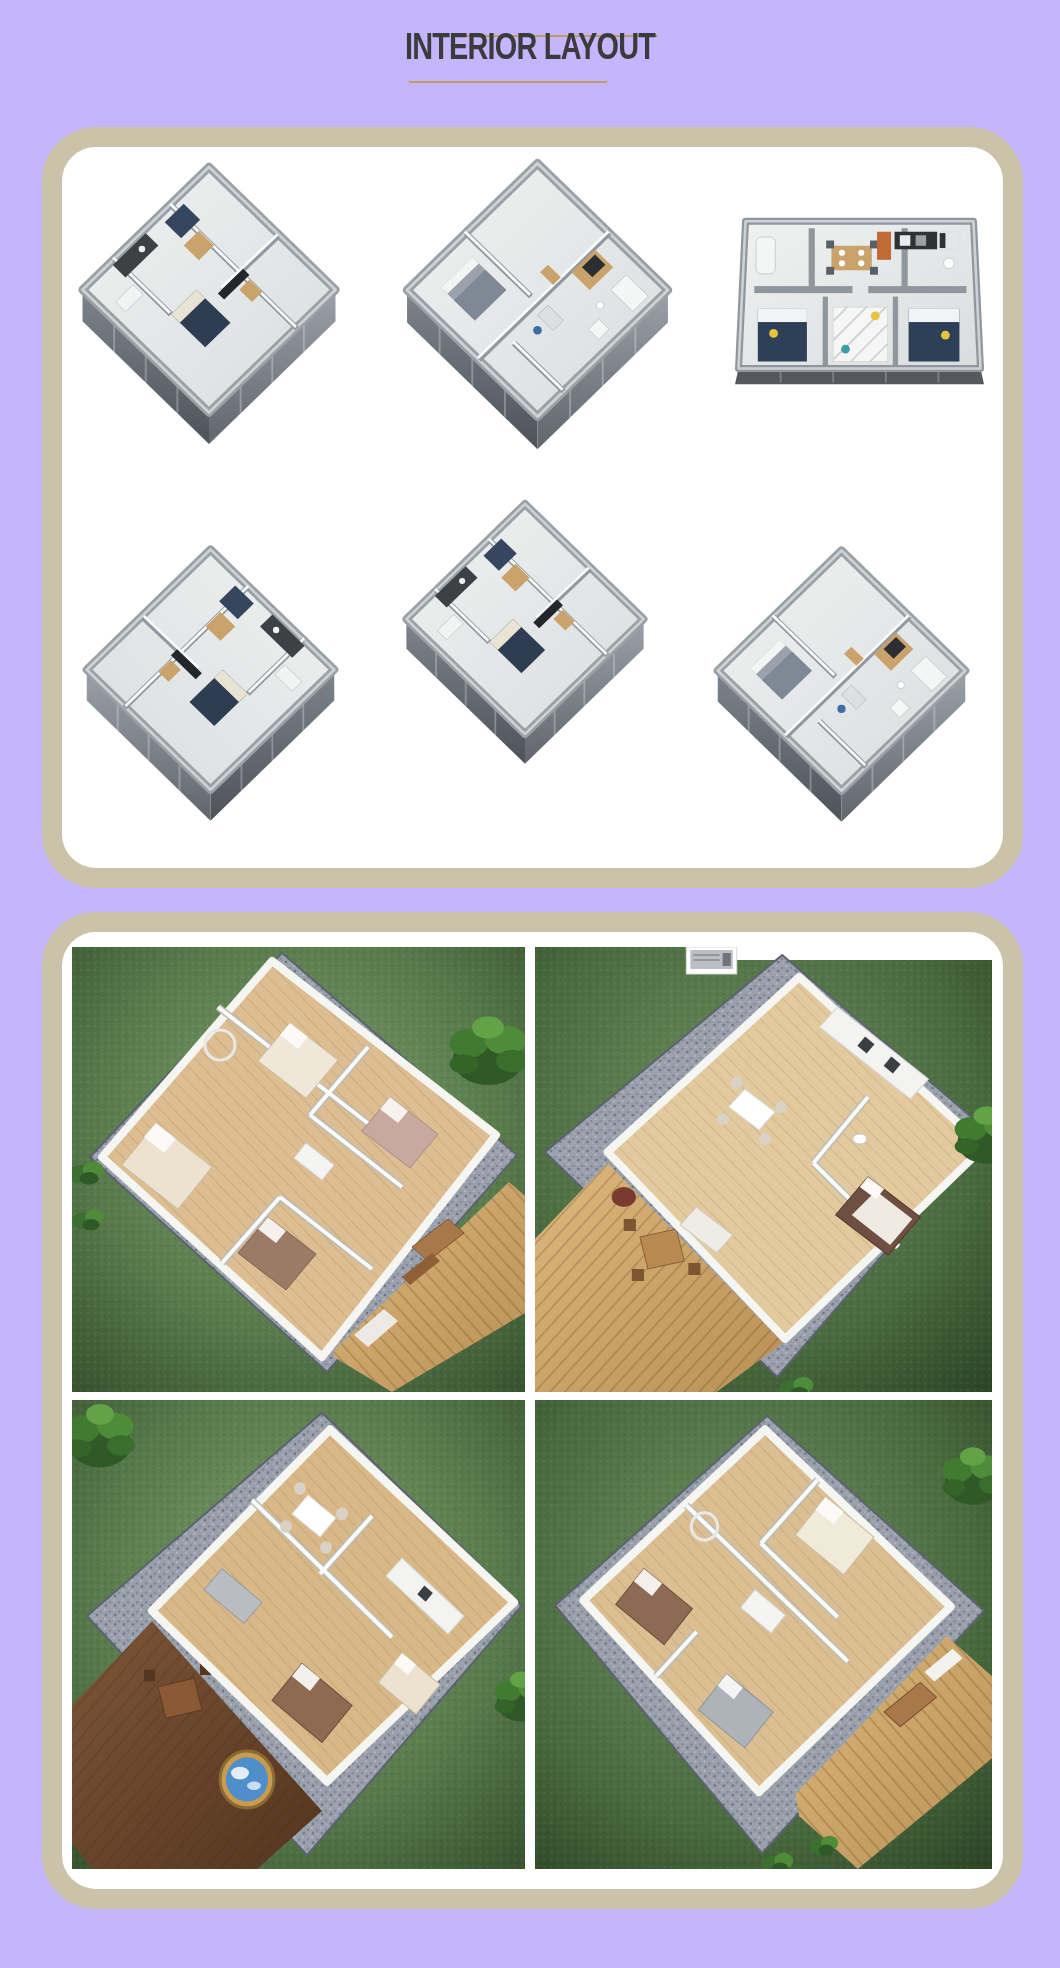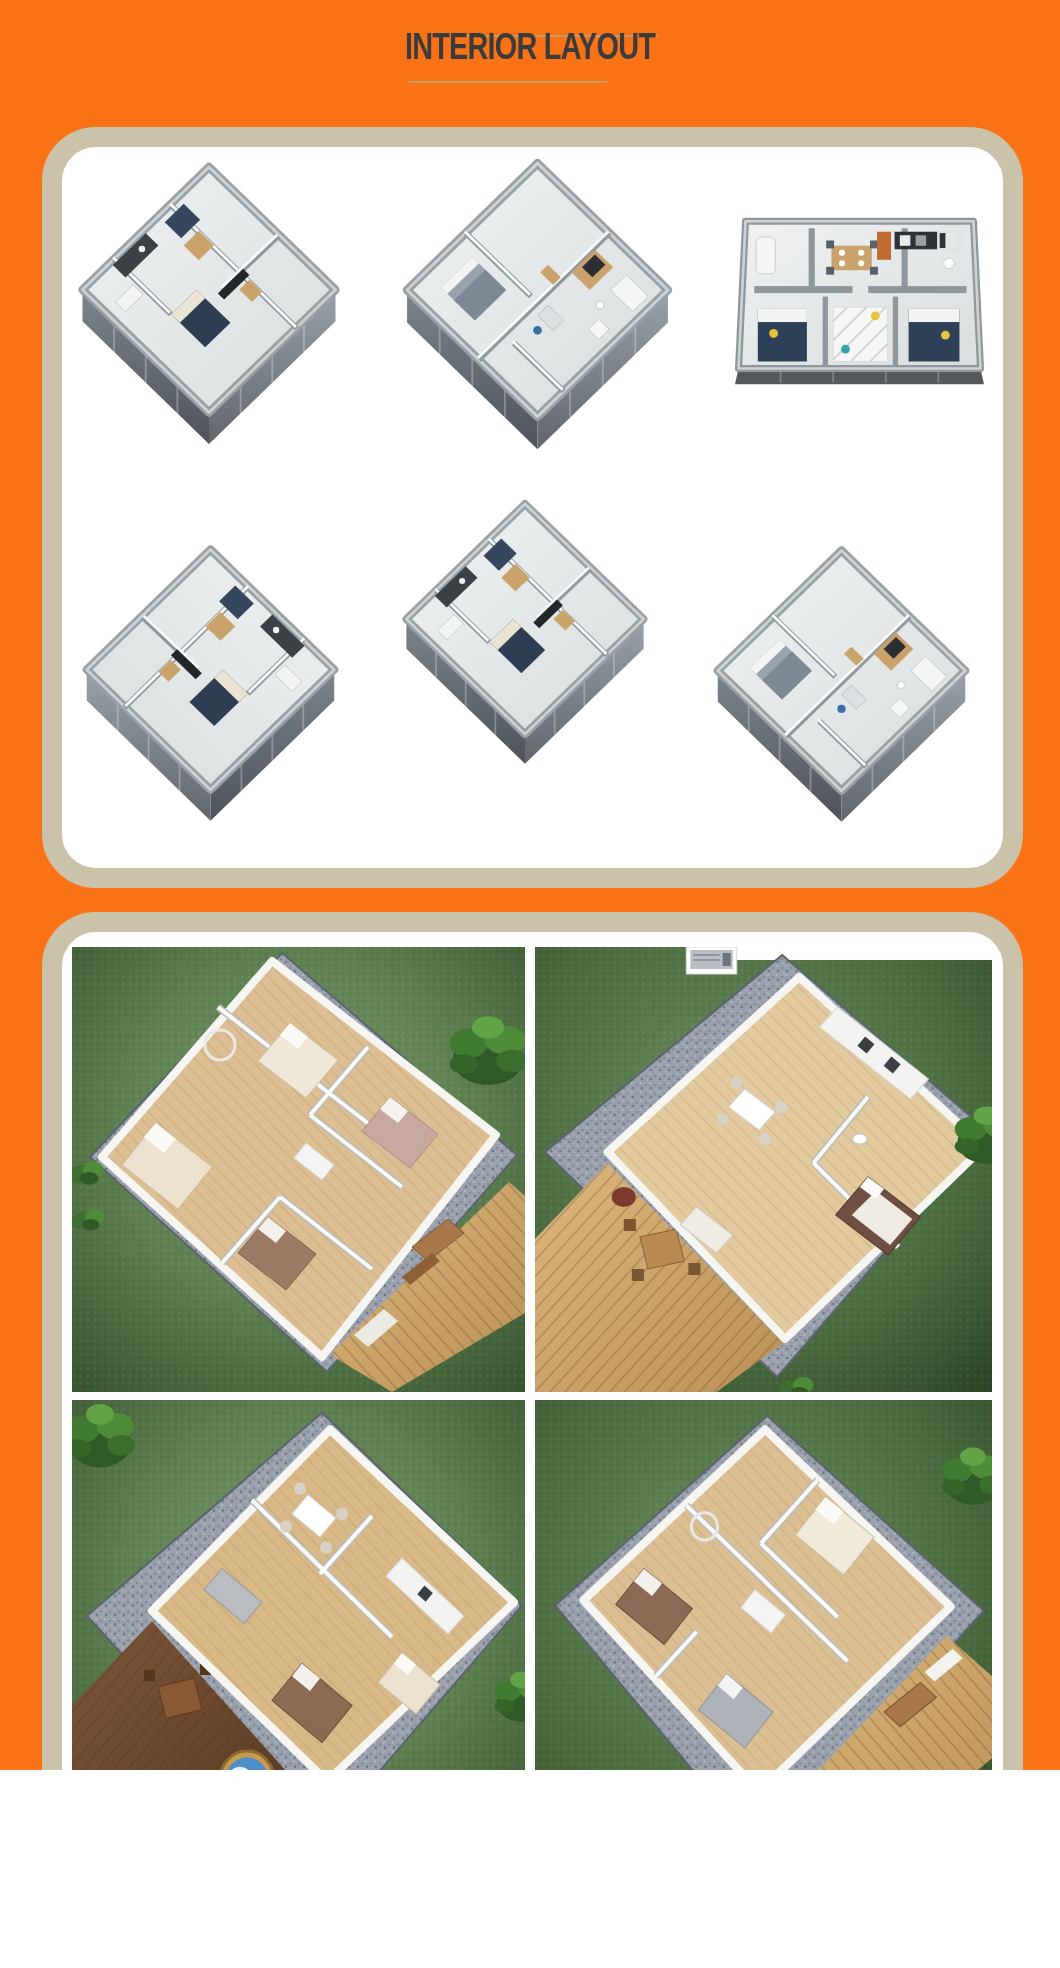--- a/index.html
+++ b/index.html
@@ -1,16 +1,16 @@
 <!DOCTYPE html>
 <html><head>
 <meta charset="utf-8">
 <style>
   html,body{margin:0;padding:0;background:#ffffff;}
-  .page{position:relative;width:1060px;height:1770px;background:#f97316;overflow:hidden;
+  .page{position:relative;width:1060px;height:1968px;background:#c4b5fd;overflow:hidden;
         font-family:"Liberation Sans",sans-serif;}
   
   .rule{position:absolute;height:2px;background:#bf9e66;}
   .rule-top{left:462px;top:35px;width:196px;}
   .rule-bottom{left:409px;top:81px;width:198px;}
   .page-title{position:absolute;left:0;right:0;top:26px;margin:0;text-align:center;
       font-size:37px;font-weight:bold;color:#3b3b3d;letter-spacing:-1px;
       transform:scaleX(0.78);transform-origin:center;}
   
   .panel{position:absolute;left:42px;width:981px;box-sizing:border-box;

